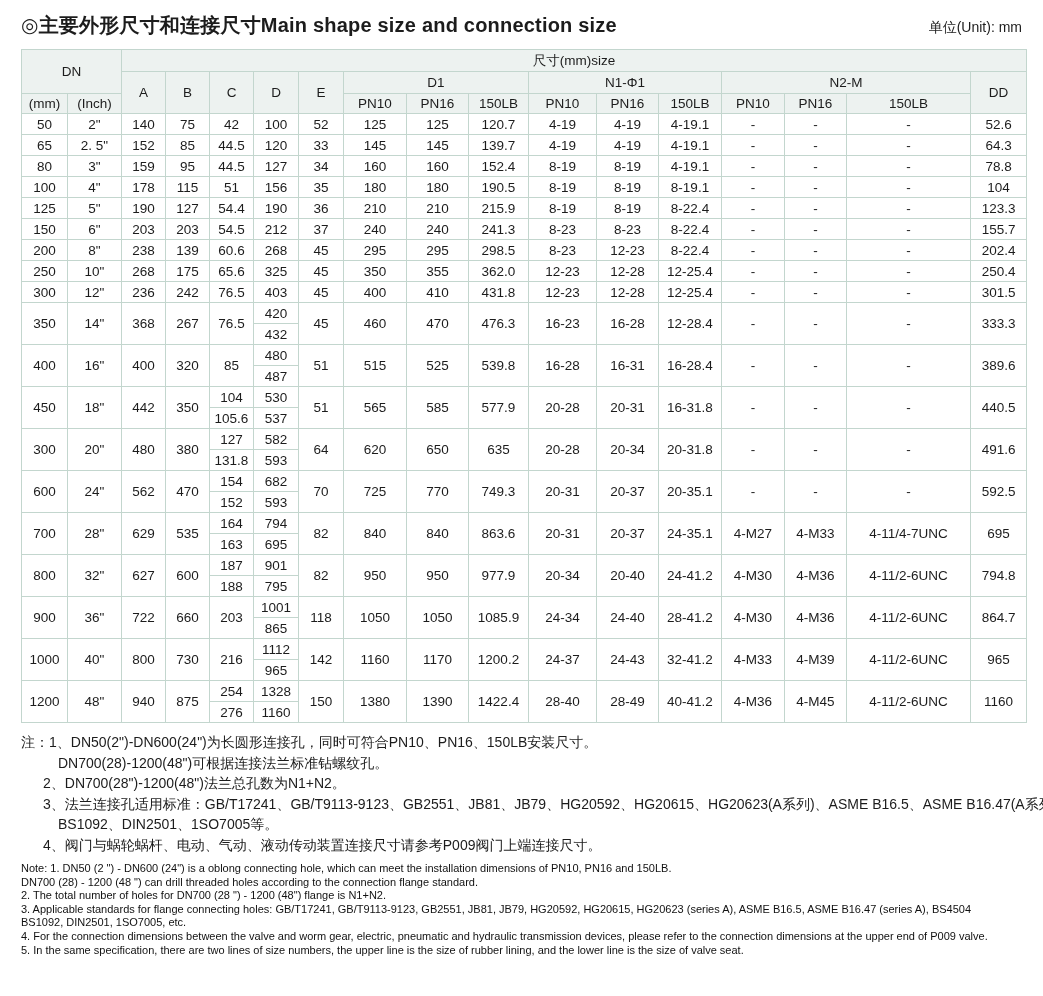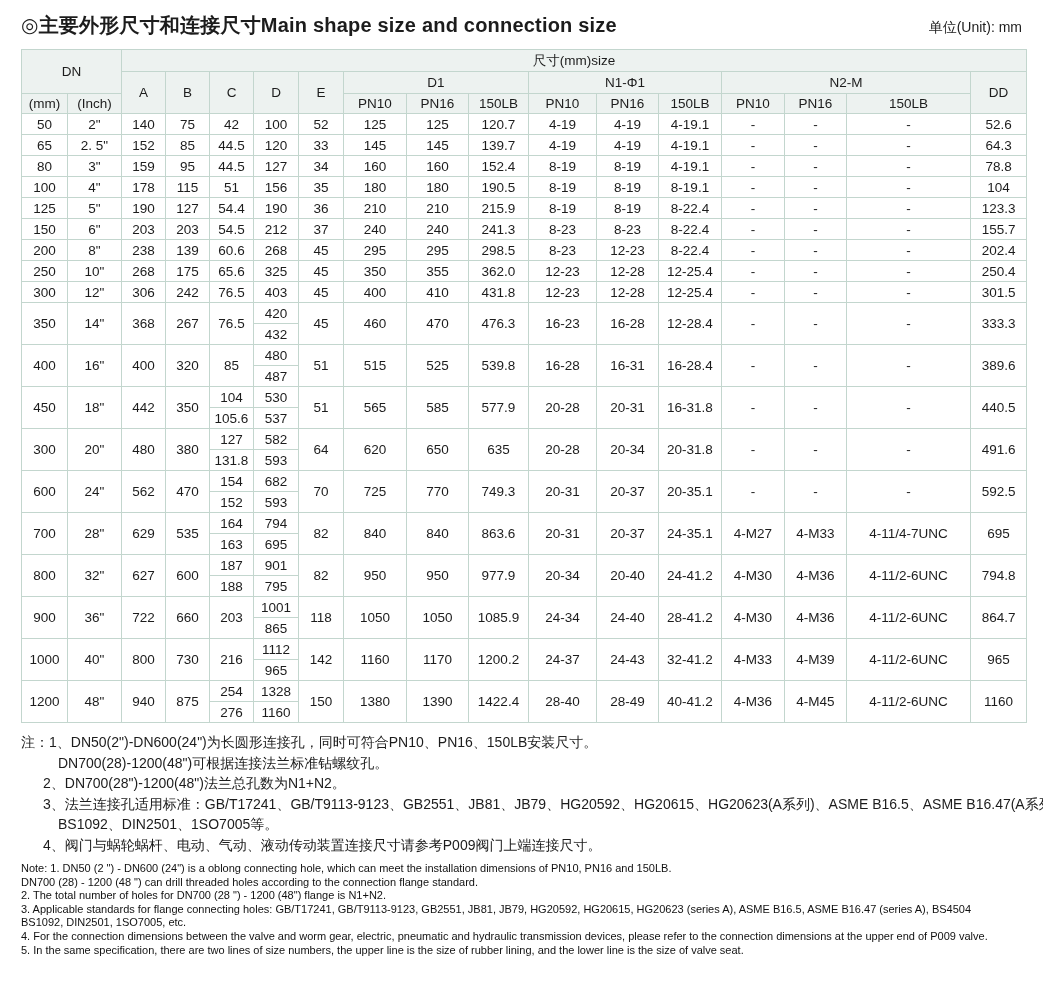--- a/index.html
+++ b/index.html
@@ -248,21 +248,21 @@
           <td>12-28</td>
           <td>12-25.4</td>
           <td>-</td>
           <td>-</td>
           <td>-</td>
           <td>250.4</td>
         </tr>
         <tr>
           <td>300</td>
           <td>12"</td>
-          <td>306</td>
+          <td>236</td>
           <td>242</td>
           <td>76.5</td>
           <td>403</td>
           <td>45</td>
           <td>400</td>
           <td>410</td>
           <td>431.8</td>
           <td>12-23</td>
           <td>12-28</td>
           <td>12-25.4</td>

